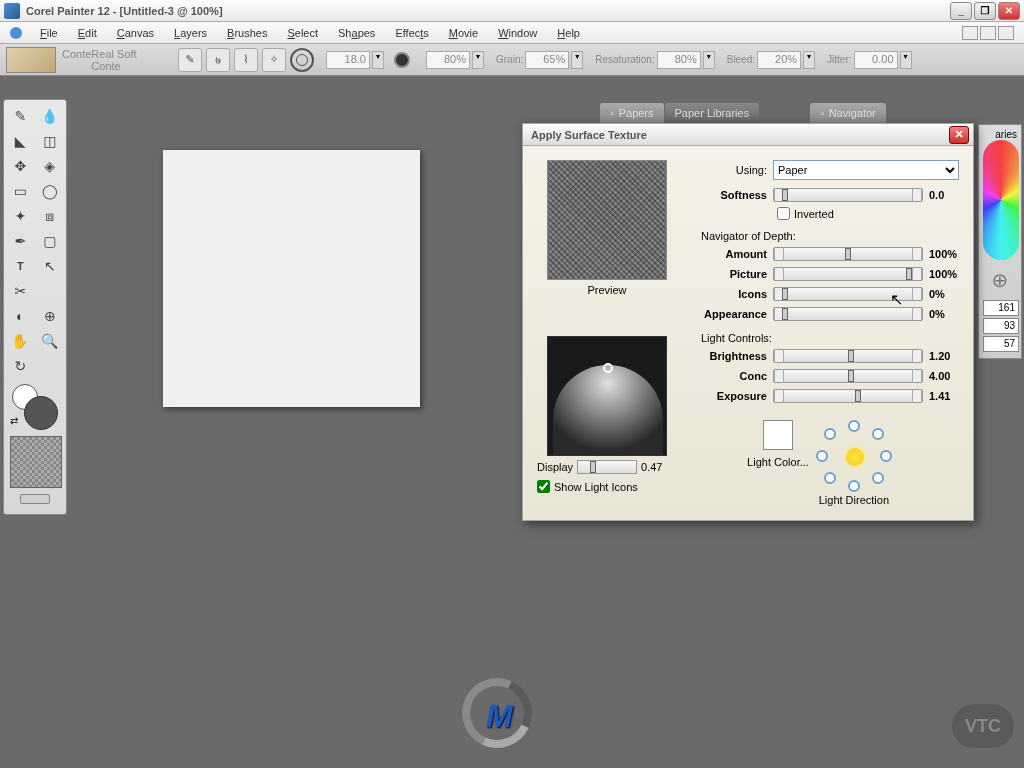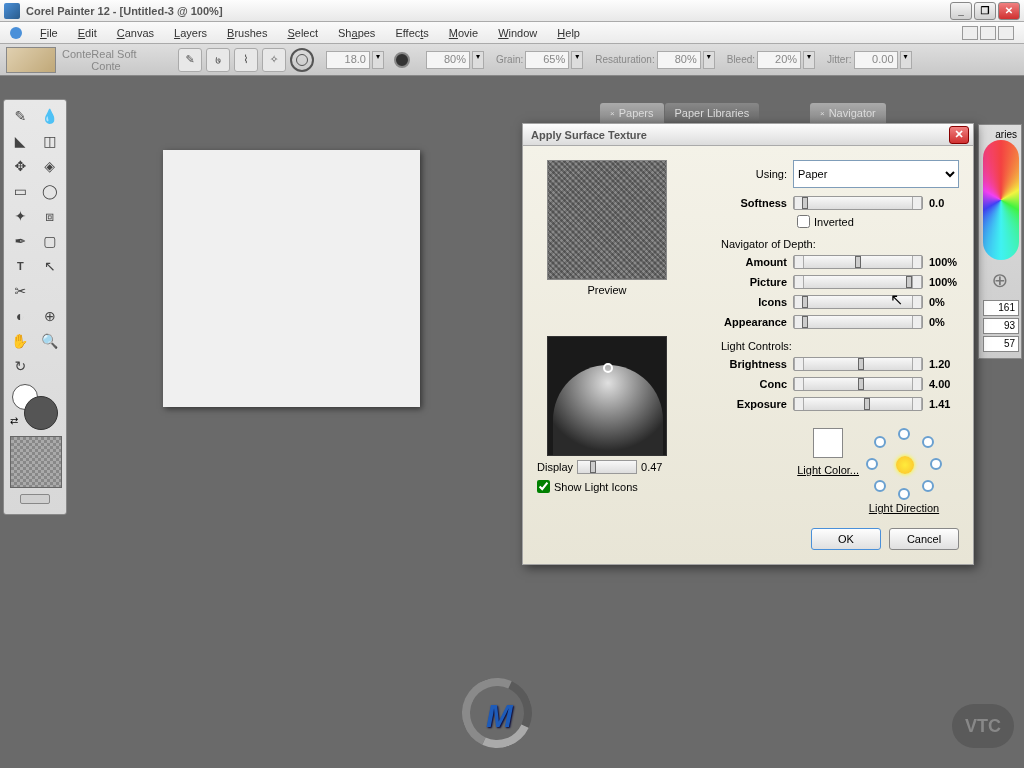--- a/index.html
+++ b/index.html
@@ -56,52 +56,52 @@
 .num-box { width:36px; height:16px; background:white; border:1px solid #888; text-align:right; padding:1px 3px; margin:2px 0; font-size:10px;}
 
 .dialog { position: absolute; left: 522px; top: 123px; width: 452px; background: #ece9d8; border: 1px solid #a3a3a3; box-shadow: 3px 3px 10px rgba(0,0,0,0.5); }
 .dialog-title { height: 22px; background: linear-gradient(#fdfdfd, #dcdcdc); display: flex; align-items: center; padding: 0 4px; border-bottom: 1px solid #aaa; }
 .dialog-title-text { font-weight: bold; color: #555; flex: 1; padding-left: 4px; }
 .dialog-close { width: 20px; height: 18px; background: linear-gradient(#f08080, #d03030); color: white; border: 1px solid #800; border-radius: 3px; display: flex; align-items: center; justify-content: center; font-weight: bold; }
 .dialog-body { padding: 14px; background: linear-gradient(#f4f2e8, #e8e5d6); }
 
 .dlg-row { display: flex; gap: 20px; }
 .dlg-left { width: 140px; }
-.dlg-right { flex: 1; margin-left: 20px; }
+.dlg-right { flex: 1; }
 
 .preview-box { width: 120px; height: 120px; background: repeating-linear-gradient(45deg, #bbb 0 2px, #888 2px 4px), repeating-linear-gradient(-45deg, #bbb 0 2px, #999 2px 4px); background-blend-mode: multiply; margin: 0 auto 4px; border: 1px solid #888; }
 .preview-label { text-align: center; }
 
 .light-sphere { width: 120px; height: 120px; background: #1a1a1a; margin: 40px auto 4px; border: 1px solid #333; position: relative; overflow: hidden; }
 .sphere { position: absolute; width: 110px; height: 90px; background: radial-gradient(circle at 50% 20%, #e0e0e0, #8a8a8a 35%, #2a2a2a 75%); border-radius: 55px 55px 0 0; left: 5px; bottom: 0; }
 .sphere-light { position: absolute; width: 10px; height: 10px; border: 2px solid #fff; border-radius: 50%; left: 55px; top: 26px; }
 
 .ctrl-row { display: flex; align-items: center; margin: 3px 0; height: 17px; font-weight: bold; }
 .ctrl-label { width: 76px; text-align: right; padding-right: 6px; }
 .ctrl-slider { flex: 1; height: 14px; background: linear-gradient(#f8f8f8,#ddd); border: 1px solid #999; border-radius: 2px; position: relative; }
 .ctrl-slider::before, .ctrl-slider::after { content:""; position:absolute; width:8px; height:12px; background:#eee; border-left:1px solid #aaa; border-right:1px solid #aaa; top:0; font-size:8px; }
 .ctrl-slider::before { left:0; } .ctrl-slider::after { right:0; }
 .ctrl-thumb { position: absolute; width: 6px; height: 12px; background: #ccc; border: 1px solid #666; top: 0; }
 .ctrl-val { width: 36px; text-align: left; padding-left: 6px; }
 .section-h { margin: 10px 0 3px 4px; font-weight: normal; }
 
 .using-row { display: flex; align-items: center; margin-bottom: 6px; }
-.using-row select { flex: 1; height: 28px; border: 1px solid #7f9db9; background: white; }
+.using-row select { flex: 1; height: 20px; border: 1px solid #7f9db9; background: white; }
 
 .check-row { display: flex; align-items: center; gap: 4px; margin: 4px 0 0 80px; }
 .check-row input { width: 13px; height: 13px; }
 
 .mini-slider-row { display:flex; align-items:center; gap:4px; margin:2px 0;}
 .mini-slider { width:60px; height:14px; background: linear-gradient(#f8f8f8,#ddd); border: 1px solid #999; position:relative;}
 .mini-slider .ctrl-thumb { left: 12px; }
 
 .checkbox-row { display:flex; align-items:center; gap:4px; margin-top:6px;}
 .checkbox-row input { accent-color: green; }
 
-.light-widgets { display: flex; margin-top: 16px; justify-content: flex-end; padding-right: 10px; text-decoration: underline; }
+.light-widgets { display: flex; margin-top: 16px; justify-content: center; padding-right: 10px; }
 .light-color { text-align: center; }
 .light-color-box { width: 30px; height: 30px; background: white; border: 1px solid #888; margin: 0 auto 6px; }
 .light-dir { text-align: center; position: relative; width: 90px; }
 .dir-circle { position: relative; width: 80px; height: 70px; margin: 0 auto 4px; }
 .dir-dot { position: absolute; width: 12px; height: 12px; border: 2px solid #6aa0d0; border-radius: 50%; background: white; }
 .dir-center { position: absolute; width: 18px; height: 18px; background: radial-gradient(#ffeb3b, #fbc02d); border-radius: 50%; left: 32px; top: 28px; box-shadow: 0 0 4px #ff0; }
 
 .dlg-buttons { display: flex; justify-content: flex-end; gap: 8px; margin-top: 14px; }
 .dlg-btn { width: 70px; height: 22px; background: linear-gradient(#fefefe, #e0e0e0); border: 1px solid #888; border-radius: 3px; }
 .dlg-btn.ok { border: 1px solid #4a90d9; }
@@ -364,24 +364,20 @@
               <div class="dir-dot" style="left:10px;top:52px"></div>
               <div class="dir-dot" style="left:2px;top:30px"></div>
               <div class="dir-dot" style="left:10px;top:8px"></div>
               <div class="dir-center"></div>
             </div>
             <div>Light Direction</div>
           </div>
         </div>
       </div>
     </div>
-    <div class="dlg-buttons">
-      <button class="dlg-btn ok">OK</button>
-      <button class="dlg-btn">Cancel</button>
-    </div>
   </div>
 </div>
 
 <div class="cursor">↖</div>
 
 <div class="logo-bottom">
   <div class="logo-ring"></div>
   <div class="logo-inner">M</div>
 </div>
 <div class="vtc">VTC</div>

